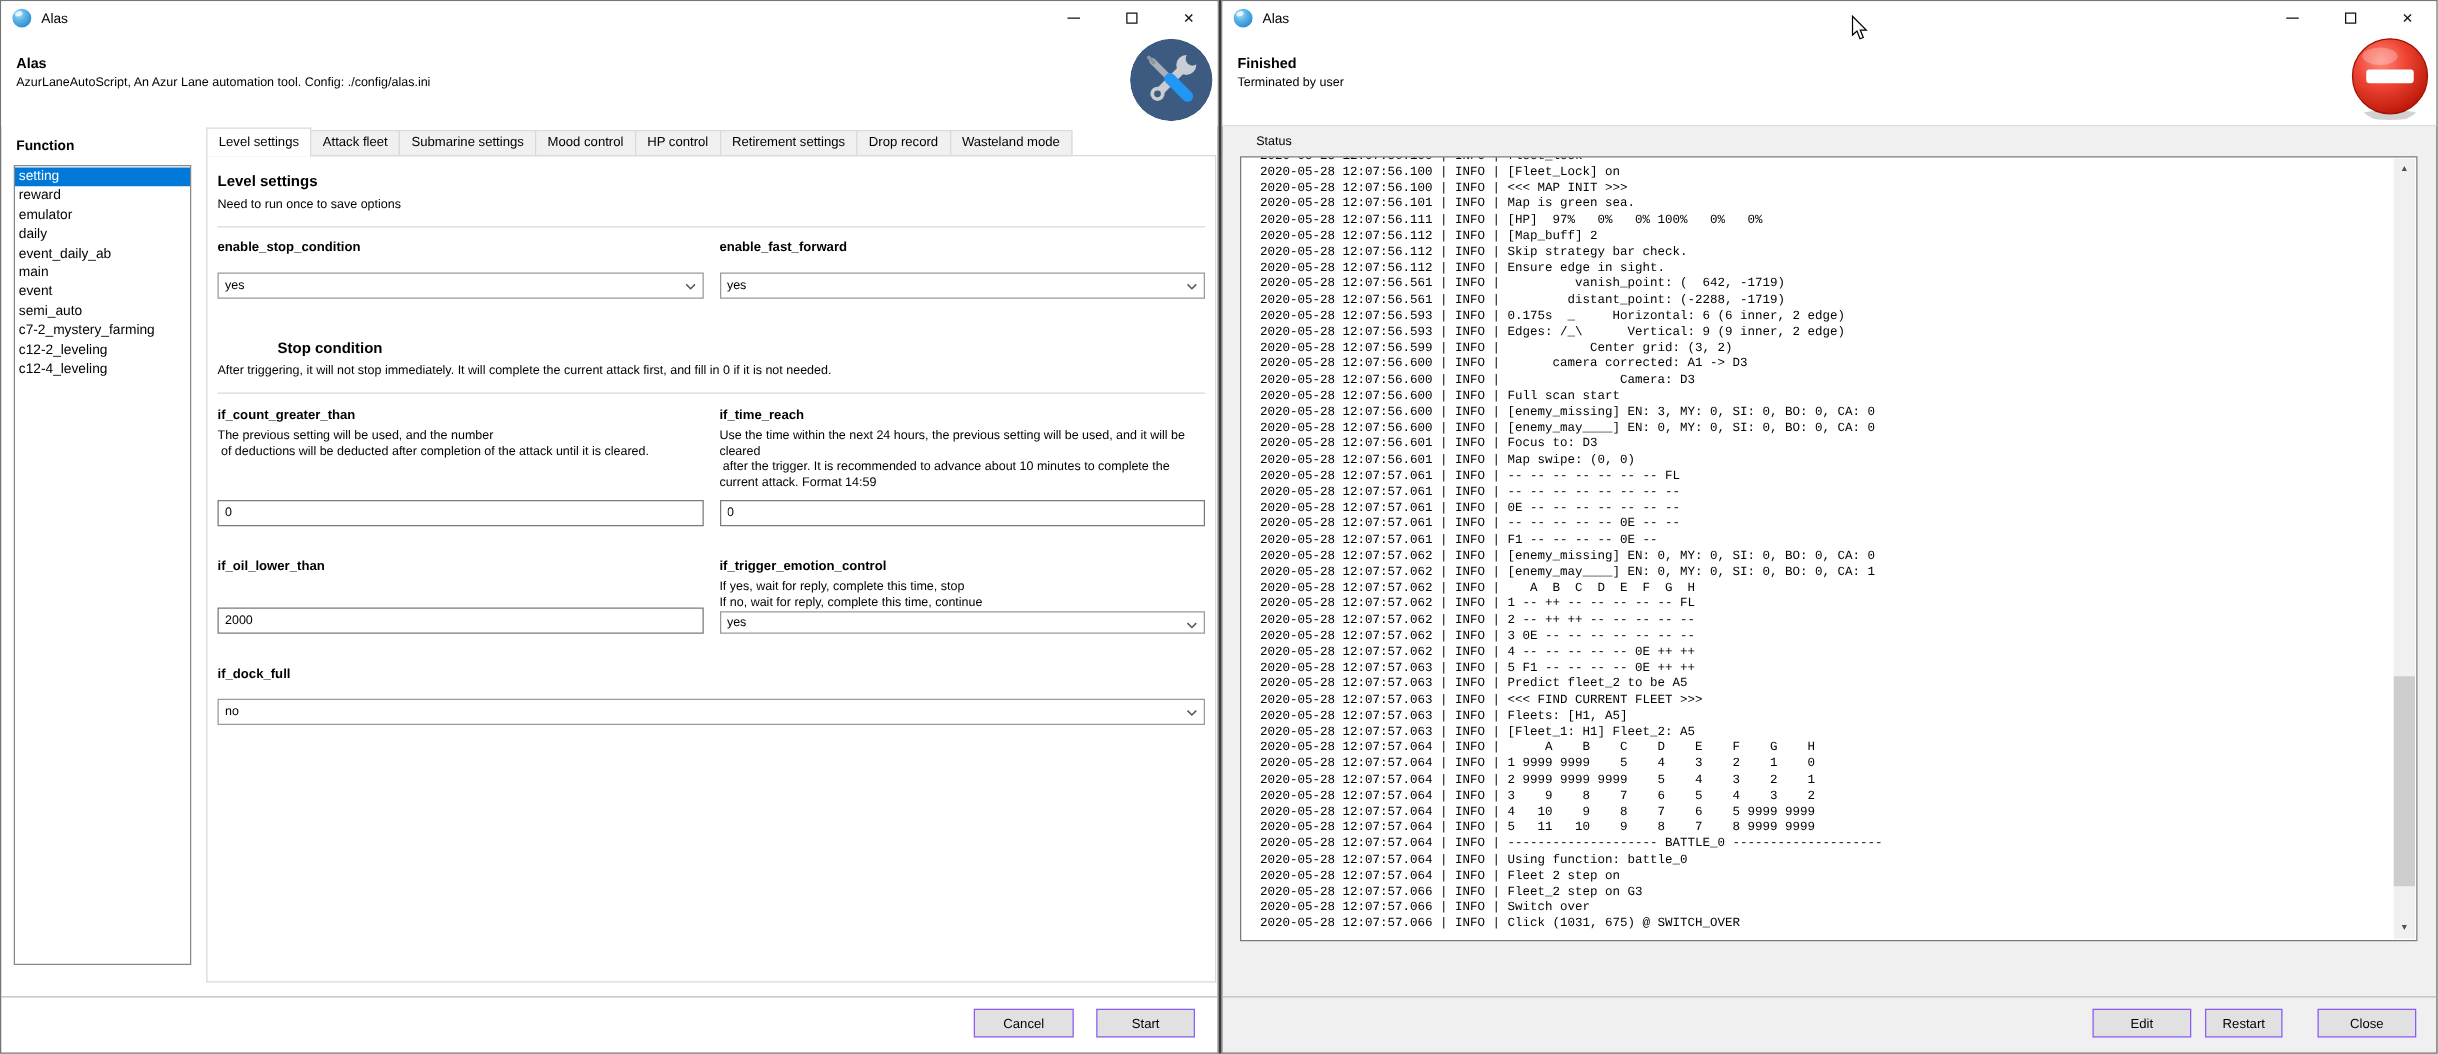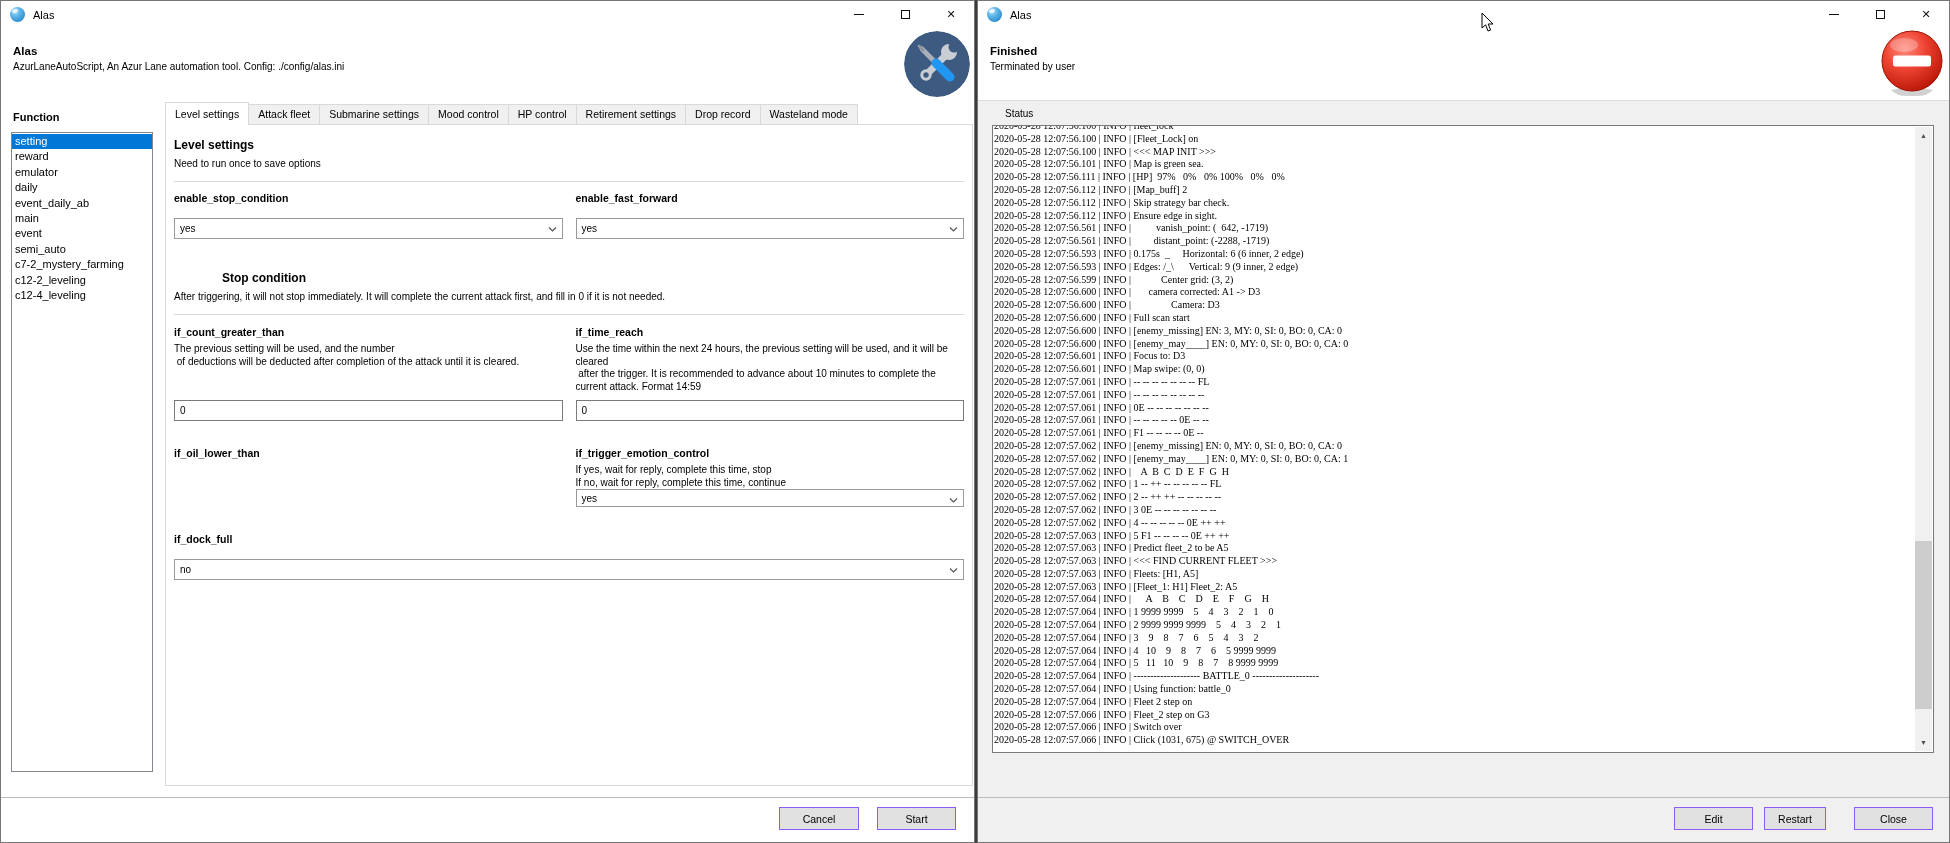--- a/index.html
+++ b/index.html
@@ -76,22 +76,22 @@
   
   .footer-line { position:absolute; left:0; right:0; top:796px; border-top:1px solid #bcbcbc; }
   .btn { position:absolute; top:806px; height:23px; background:#e1e1e1; border:1px solid #8b5cf6;
          font-size:10.5px; display:flex; align-items:center; justify-content:center; }
 
   
   .status-label { position:absolute; left:27px; top:107px; font-size:10px; }
   .logbox { position:absolute; left:14px; top:124px; width:942px; height:628px;
             background:#fff; border:1px solid #7a7a7a; }
   .log-clip { position:absolute; left:1px; top:0; right:18px; bottom:1px; overflow:hidden; }
-  .logbox pre { margin:-6px 0 0 0; padding-left:0;
-    font-family:Liberation Serif, serif;
+  .logbox pre { margin:-6px 0 0 0; padding-left:14px;
+    font-family:Liberation Mono, monospace;
     font-size:10px; line-height:12.8px; white-space:pre; }
   .vscroll { position:absolute; top:1px; right:1px; bottom:1px; width:17px; background:#f0f0f0; }
   .scroll-arrow { height:17px; display:flex; align-items:center; justify-content:center;
                   font-size:7px; color:#505050; }
   .scroll-arrow.down { position:absolute; bottom:0; left:0; right:0; }
   .scroll-thumb { position:absolute; left:0; width:17px; top:414px; height:168px; background:#cdcdcd; }
 
   
   #mouse-cursor { position:absolute; left:1481px; top:12px; z-index:9; }
 </style>
@@ -200,20 +200,21 @@
       <div class="cell">
         <div class="f-label">if_time_reach</div>
         <div class="f-desc"><span>Use the time within the next 24 hours, the previous setting will be used, and it will be cleared</span><br><span> after the trigger. It is recommended to advance about 10 minutes to complete the current attack. Format 14:59</span></div>
         <input class="control txt" readonly="" value="0" style="">
       </div>
     </div>
 
     <div class="row row-d">
       <div class="cell">
         <div class="f-label">if_oil_lower_than</div>
+        <input class="control txt" readonly="" value="2000" style="">
       </div>
       <div class="cell">
         <div class="f-label">if_trigger_emotion_control</div>
         <div class="f-desc"><span>If yes, wait for reply, complete this time, stop</span><br><span>If no, wait for reply, complete this time, continue</span></div>
         <div class="control sel">
           <span>yes</span>
           <svg width="9" height="9" viewBox="0 0 9 9">
               <polyline points="1,2.5 4.5,6 8,2.5" fill="none" stroke="#555" stroke-width="1.2"></polyline>
             </svg>
         </div>

